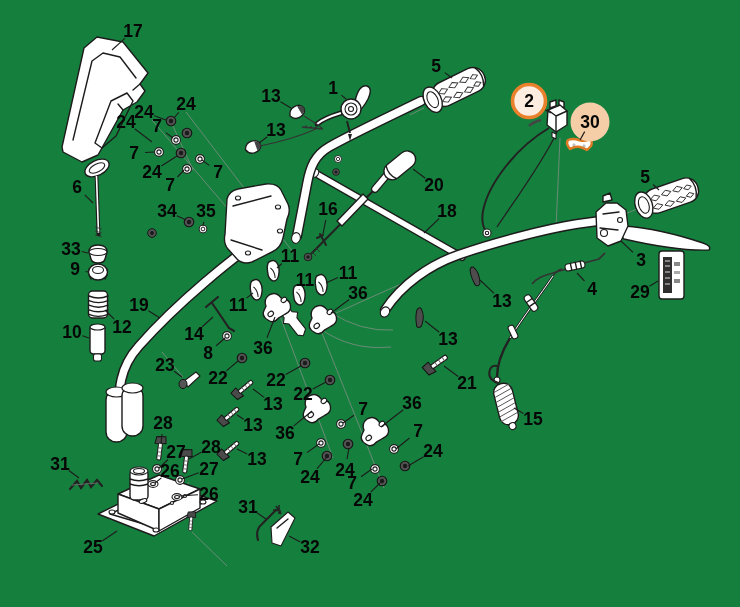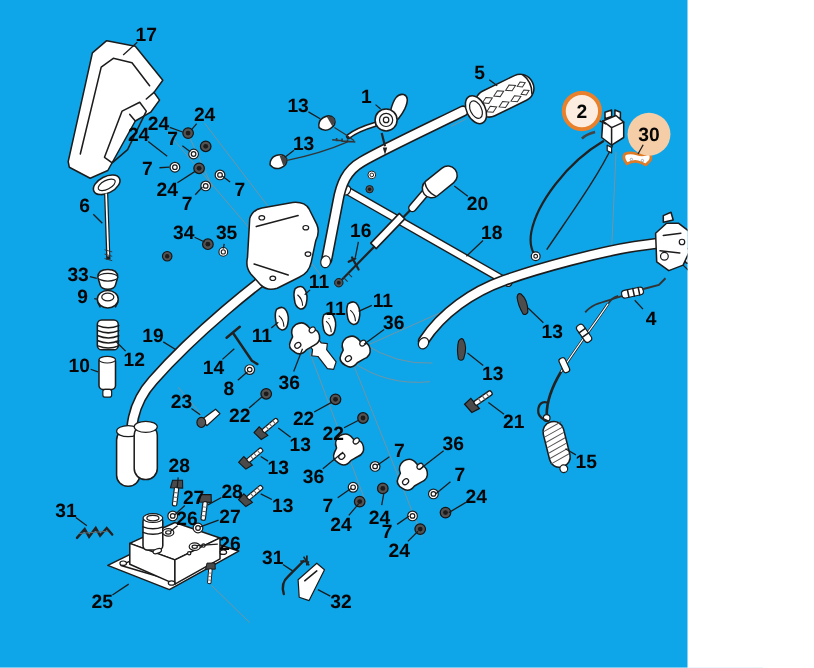--- a/index.html
+++ b/index.html
@@ -1,16 +1,16 @@
 <!DOCTYPE html>
 <html><head>
 <meta charset="utf-8">
 <style>
   html,body{margin:0;padding:0;background:#fff;}
-  #stage{position:relative;width:625px;height:607px;background:#0ea5e9;overflow:hidden;}
+  #stage{position:relative;width:740px;height:607px;background:#15803d;overflow:hidden;}
   svg{display:block;}
   .ln{fill:none;stroke:#1c1c1c;stroke-width:1.4;stroke-linecap:round;stroke-linejoin:round;}
   .fw{fill:#fff;stroke:#1c1c1c;stroke-width:1.4;stroke-linejoin:round;}
   .fw2{fill:#fff;stroke:#1c1c1c;stroke-width:1.1;stroke-linejoin:round;}
   .dk{fill:#4a4a4a;stroke:#141414;stroke-width:1;}
   .tubeO{fill:none;stroke:#1c1c1c;stroke-width:10.5;stroke-linecap:round;}
   .tubeI{fill:none;stroke:#fff;stroke-width:7.6;stroke-linecap:round;}
   .tubeO2{fill:none;stroke:#1c1c1c;stroke-width:8;stroke-linecap:round;}
   .tubeI2{fill:none;stroke:#fff;stroke-width:5.4;stroke-linecap:round;}
   .thin{stroke:#8f8f8f;stroke-width:.7;fill:none;}

